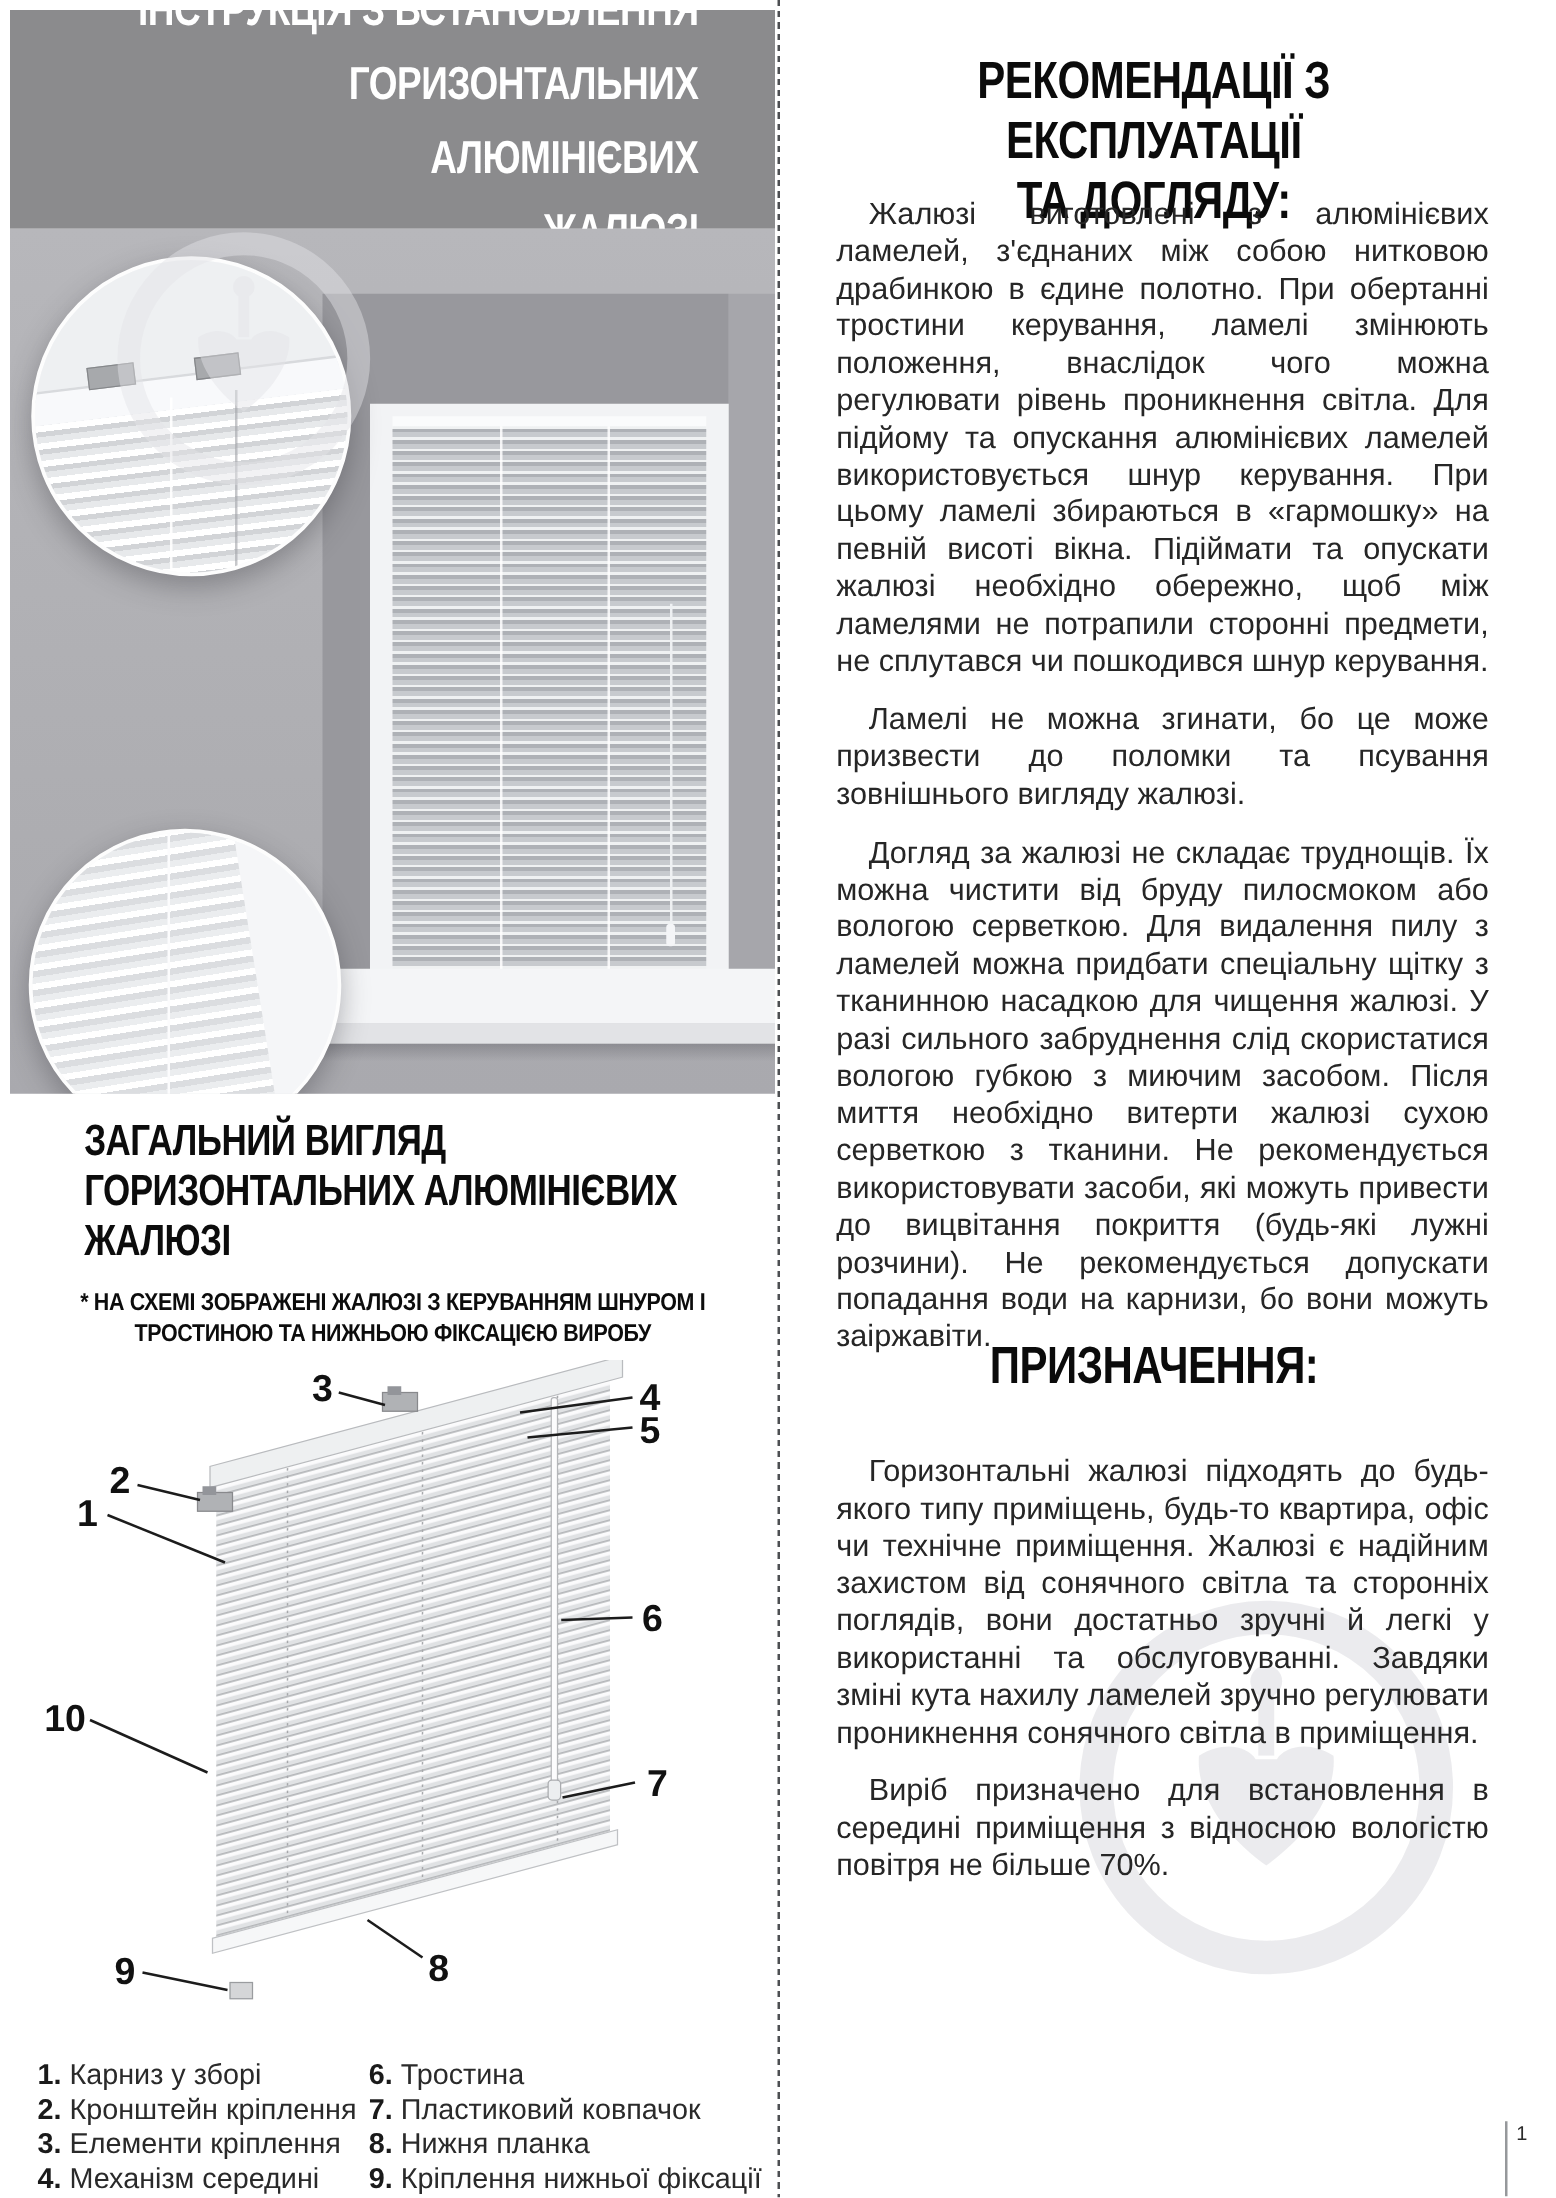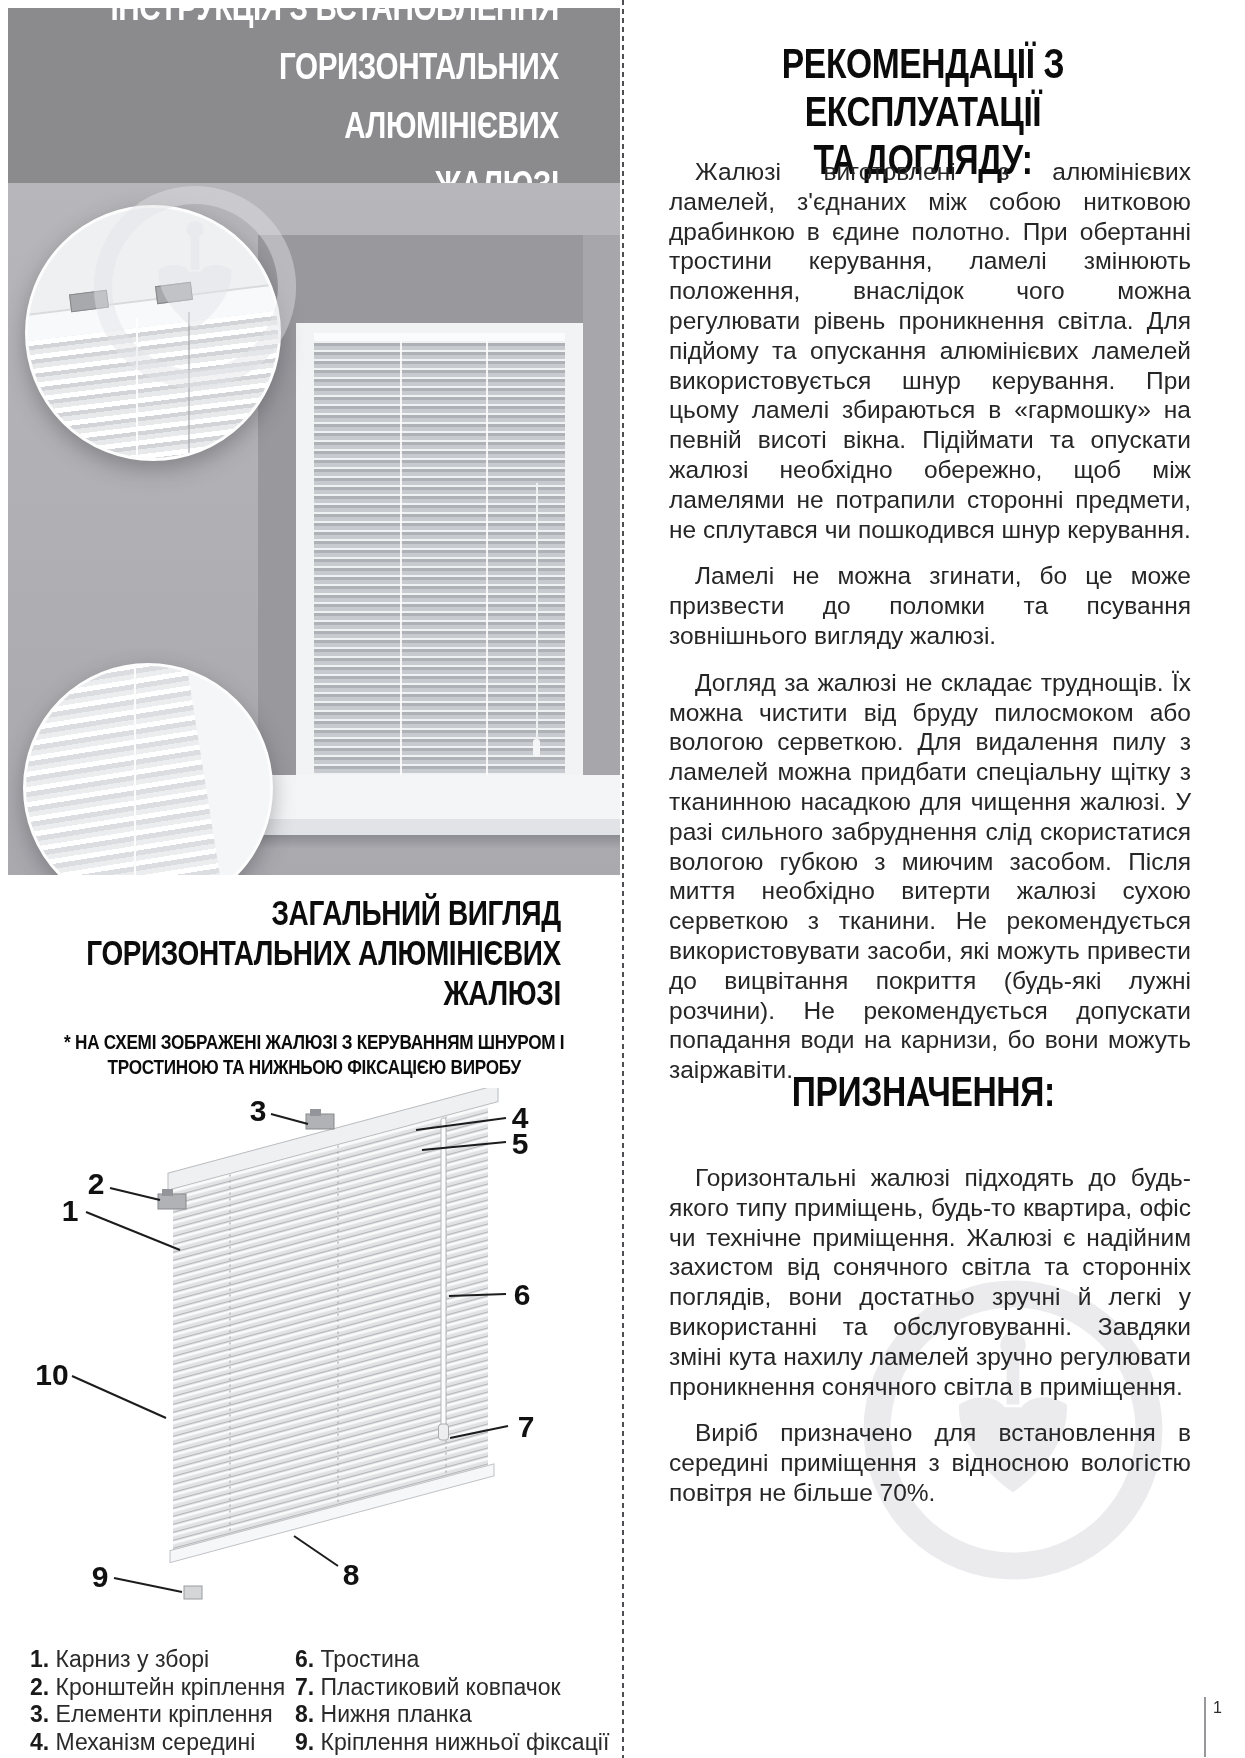--- a/index.html
+++ b/index.html
@@ -43,21 +43,21 @@
      background:repeating-linear-gradient(180deg,#ffffff 0 5px,#d2d4d7 5px 9px,#e7e9eb 9px 14px);}
   .bracket{height:16px;background:#a7a9ac;border:1px solid #85878a;transform:rotate(-7deg);}
   .in2-slats{left:-35px;top:-25px;width:215px;height:310px;transform:rotate(-9deg);
      background:repeating-linear-gradient(180deg,#ffffff 0 5px,#dbdde0 5px 10px,#ebedef 10px 15px);}
   .in2-corner{left:160px;top:-15px;width:130px;height:290px;background:#f5f6f8;
      border-left:2px solid #dfe1e4;transform:rotate(-9deg);}
   .in2-cord{left:108px;top:0px;width:2px;height:244px;background:#fcfcfd;}
 
   .wm{pointer-events:none;}
 
-  .ov-title{left:8px;top:893px;width:612px;text-align:right;font-size:35px;line-height:40px;color:#0c0c0c;}
+  .ov-title{left:8px;top:893px;width:612px;text-align:left;font-size:35px;line-height:40px;color:#0c0c0c;}
   .ov-note{left:8px;top:1030px;width:612px;text-align:center;font-size:19.5px;line-height:25px;color:#0c0c0c;}
   .ov-note .cond{transform:scaleX(0.88);letter-spacing:-0.3px;}
 
   .diagram{left:8px;top:1088px;width:612px;height:540px;}
   .dg-num{font-weight:bold;font-size:30px;fill:#111111;}
 
   .legend{left:30px;top:1646px;width:585px;display:flex;z-index:2;}
   .legend-col1{width:265px;}
   .legend-col2{width:320px;}
   .leg-item{font-size:23px;line-height:27.5px;color:#2a2a2a;white-space:nowrap;}

